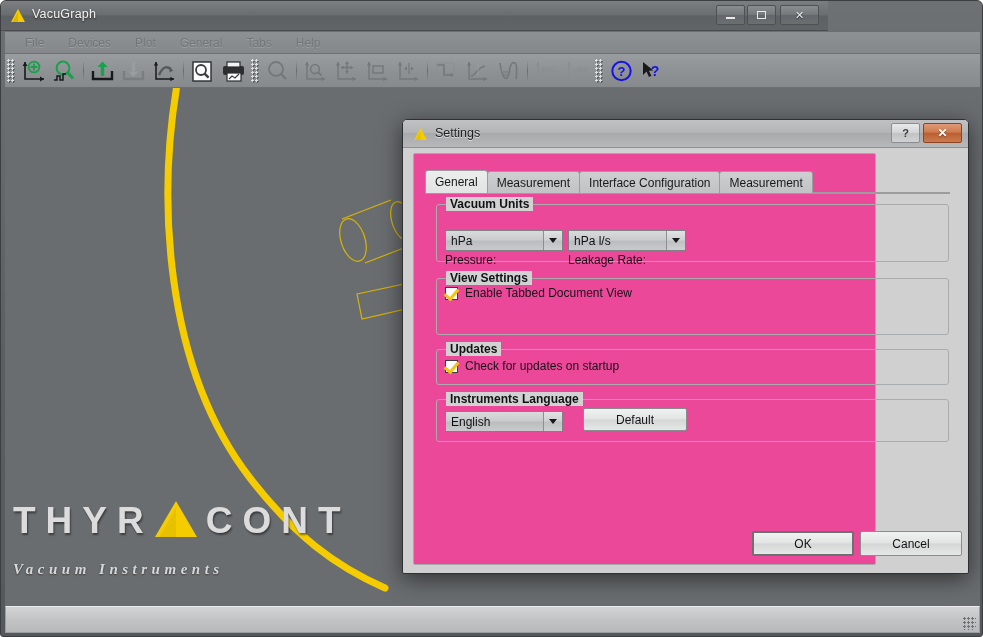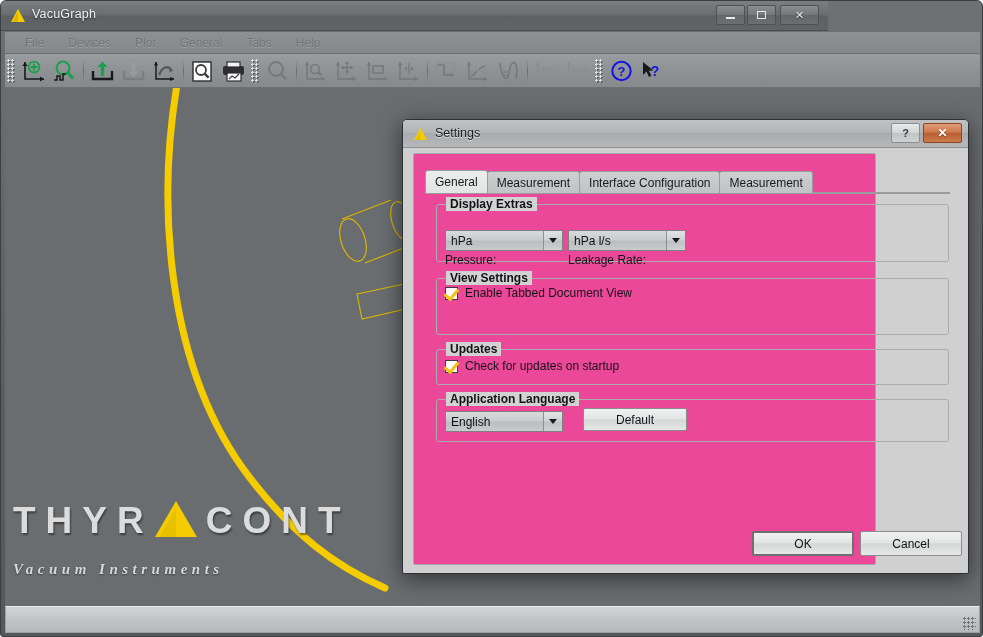--- a/index.html
+++ b/index.html
@@ -534,21 +534,21 @@
         <div class="tab">
           <span>Interface Configuration</span>
         </div>
         <div class="tab">
           <span>Measurement</span>
         </div>
         <div id="tab-filler"></div>
       </div>
 
       <div class="group" id="grp-display">
-        <span class="grp-title">Display Extras</span>
+        <span class="grp-title">Vacuum Units</span>
         <span class="field-label" style="left:8px; top:7px;">Pressure:</span>
         <span class="field-label" style="left:131px; top:7px;">Leakage Rate:</span>
 
         <div class="combo" style="left:8px; top:25px; width:118px;">
           <span class="cval">hPa</span>
           <span class="carrow">
               <i></i>
             </span>
         </div>
         <div class="combo" style="left:131px; top:25px; width:118px;">
@@ -569,21 +569,21 @@
 
       <div class="group" id="grp-updates">
         <span class="grp-title">Updates</span>
         <div class="cbrow" style="left:8px; top:9px;">
           <span class="cbox checked"></span>
           <span class="cblabel">Check for updates on startup</span>
         </div>
       </div>
 
       <div class="group" id="grp-lang">
-        <span class="grp-title">Application Language</span>
+        <span class="grp-title">Instruments Language</span>
         <div class="combo" style="left:8px; top:11px; width:118px;">
           <span class="cval">English</span>
           <span class="carrow">
               <i></i>
             </span>
         </div>
         <div class="pushbtn" id="btn-default">
           <span>Default</span>
         </div>
       </div>

